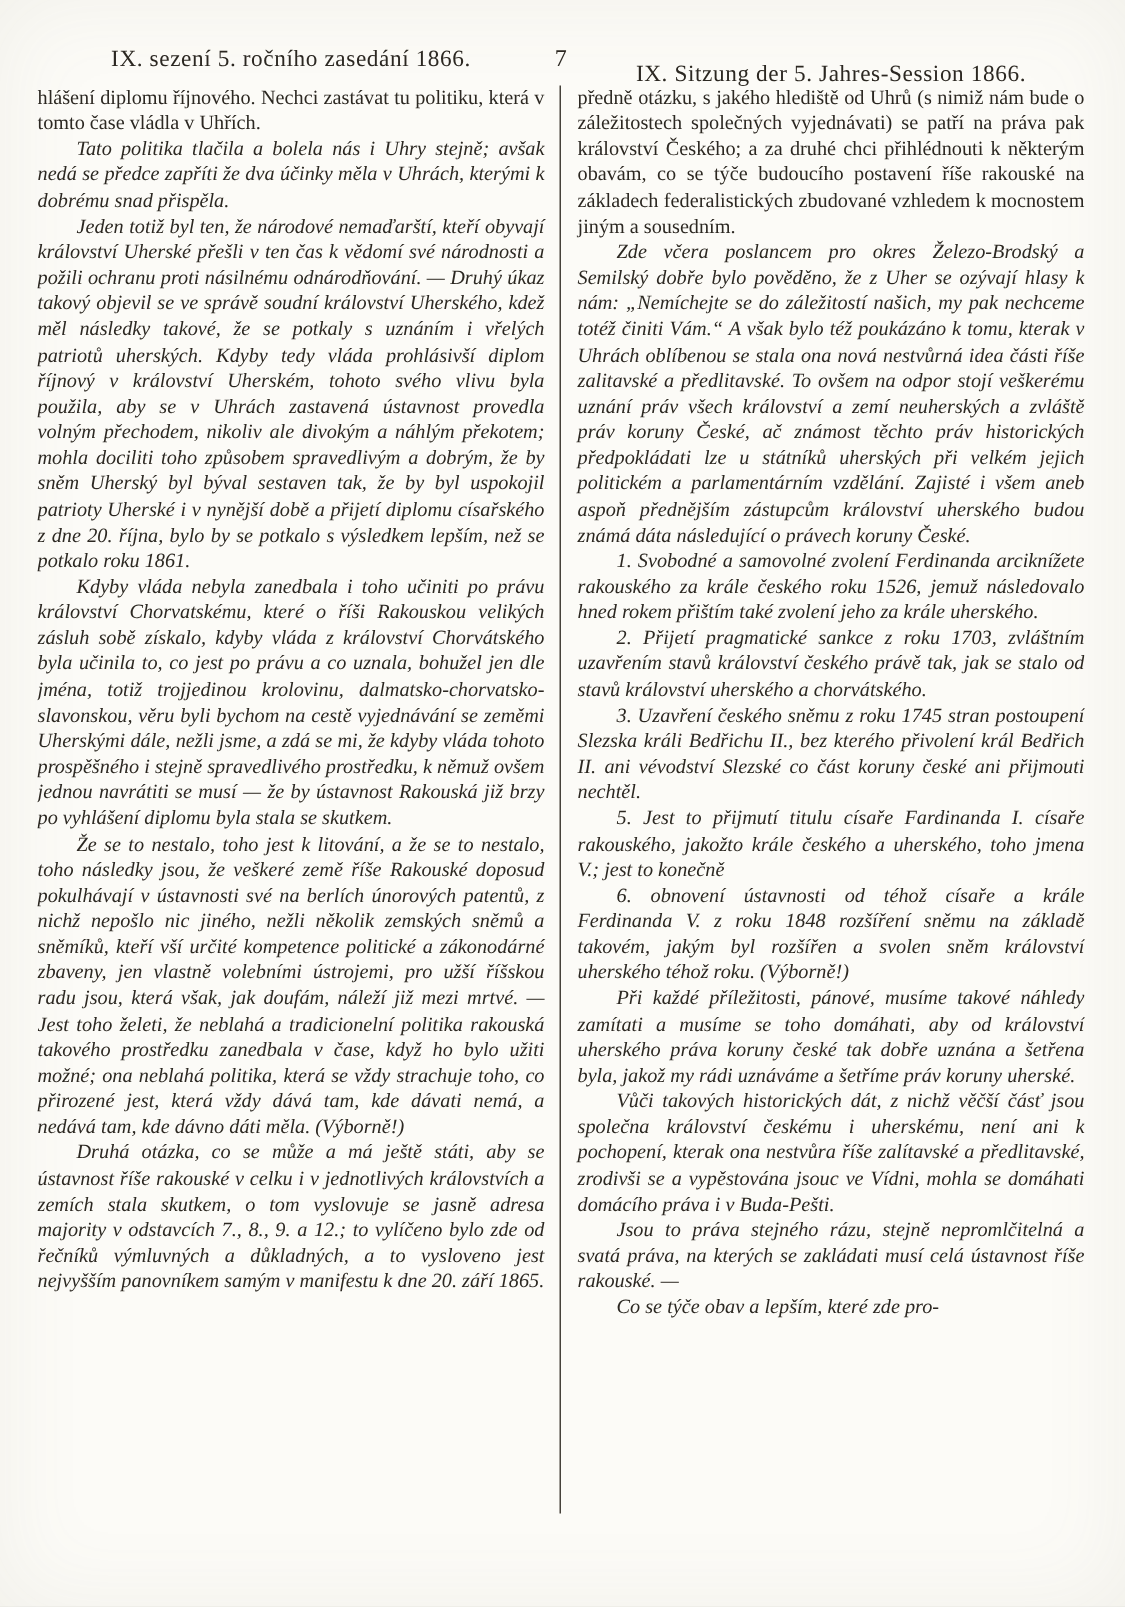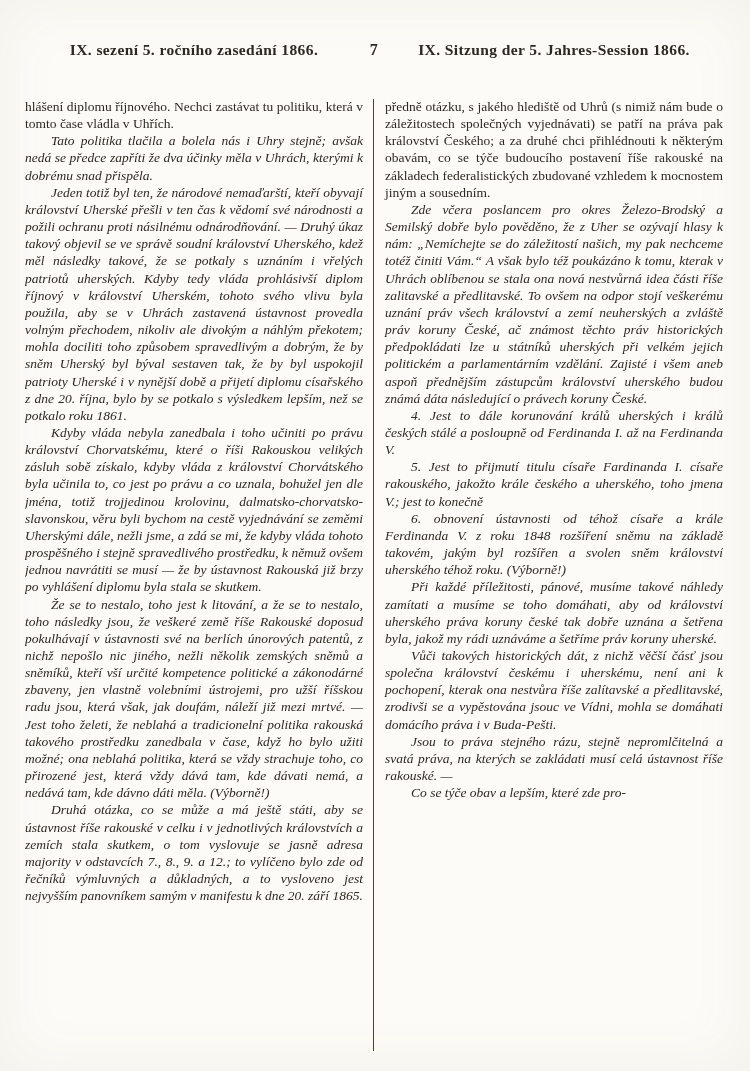--- a/index.html
+++ b/index.html
@@ -17,38 +17,37 @@
     overflow: hidden;
     color: #2c2822;
     font-family: "Liberation Serif", "DejaVu Serif", serif;
   }
   .header {
     position: absolute;
     top: 20px;
     left: 25px;
     width: 698px;
     display: flex;
-    align-items: flex-end;
-    font-weight: 700;
+    align-items: center;
+    font-weight: 400;
     font-size: 15.5px;
     letter-spacing: 0.4px;
     white-space: nowrap;
   }
   .header .h-left   { width: 338px; text-align: center; }
   .header .h-center { width: 22px;  text-align: center; font-size: 16px; }
   .header .h-right  { width: 338px; text-align: center; margin-top: 21px; }
   .body {
     position: absolute;
     top: 56px;
     left: 25px;
     width: 698px;
     height: 958px;
     display: flex;
     overflow: hidden;
-    margin-top: 42px;
   }
   .column {
     width: 338px;
     font-size: 13.5px;
     line-height: 17.15px;
     text-align: justify;
     hyphens: auto;
   }
   .divider {
     width: 1px;
@@ -85,21 +84,23 @@
       <p class="indent">Kdyby vláda nebyla zanedbala i toho učiniti po právu království Chorvatskému, které o říši Rakouskou velikých zásluh sobě získalo, kdyby vláda z království Chorvátského byla učinila to, co jest po právu a co uznala, bohužel jen dle jména, totiž trojjedinou krolovinu, dalmatsko-chorvatsko-slavonskou, věru byli bychom na cestě vyjednávání se zeměmi Uherskými dále, nežli jsme, a zdá se mi, že kdyby vláda tohoto prospěšného i stejně spravedlivého prostředku, k němuž ovšem jednou navrátiti se musí — že by ústavnost Rakouská již brzy po vyhlášení diplomu byla stala se skutkem.</p>
       <p class="indent">Že se to nestalo, toho jest k litování, a že se to nestalo, toho následky jsou, že veškeré země říše Rakouské doposud pokulhávají v ústavnosti své na berlích únorových patentů, z nichž nepošlo nic jiného, nežli několik zemských sněmů a sněmíků, kteří vší určité kompetence politické a zákonodárné zbaveny, jen vlastně volebními ústrojemi, pro užší říšskou radu jsou, která však, jak doufám, náleží již mezi mrtvé. — Jest toho želeti, že neblahá a tradicionelní politika rakouská takového prostředku zanedbala v čase, když ho bylo užiti možné; ona neblahá politika, která se vždy strachuje toho, co přirozené jest, která vždy dává tam, kde dávati nemá, a nedává tam, kde dávno dáti měla. (Výborně!)</p>
       <p class="indent">Druhá otázka, co se může a má ještě státi, aby se ústavnost říše rakouské v celku i v jednotlivých královstvích a zemích stala skutkem, o tom vyslovuje se jasně adresa majority v odstavcích 7., 8., 9. a 12.; to vylíčeno bylo zde od řečníků výmluvných a důkladných, a to vysloveno jest nejvyšším panovníkem samým v manifestu k dne 20. září 1865.</p>
     </div>
 
     <div class="divider"></div>
 
     <div class="column">
       <p>předně otázku, s jakého hlediště od Uhrů (s nimiž nám bude o záležitostech společných vyjednávati) se patří na práva pak království Českého; a za druhé chci přihlédnouti k některým obavám, co se týče budoucího postavení říše rakouské na základech federalistických zbudované vzhledem k mocnostem jiným a sousedním.</p>
       <p class="indent">Zde včera poslancem pro okres Železo-Brodský a Semilský dobře bylo pověděno, že z Uher se ozývají hlasy k nám: „Nemíchejte se do záležitostí našich, my pak nechceme totéž činiti Vám.“ A však bylo též poukázáno k tomu, kterak v Uhrách oblíbenou se stala ona nová nestvůrná idea části říše zalitavské a předlitavské. To ovšem na odpor stojí veškerému uznání práv všech království a zemí neuherských a zvláště práv koruny České, ač známost těchto práv historických předpokládati lze u státníků uherských při velkém jejich politickém a parlamentárním vzdělání. Zajisté i všem aneb aspoň přednějším zástupcům království uherského budou známá dáta následující o právech koruny České.</p>
-      <p class="indent">4. Jest to dále korunování králů uherských i králů českých stálé a posloupně od Ferdinanda I. až na Ferdinanda V.</p>
+      <p class="indent">1. Svobodné a samovolné zvolení Ferdinanda arciknížete rakouského za krále českého roku 1526, jemuž následovalo hned rokem přištím také zvolení jeho za krále uherského.</p>
+      <p class="indent">2. Přijetí pragmatické sankce z roku 1703, zvláštním uzavřením stavů království českého právě tak, jak se stalo od stavů království uherského a chorvátského.</p>
+      <p class="indent">3. Uzavření českého sněmu z roku 1745 stran postoupení Slezska králi Bedřichu II., bez kterého přivolení král Bedřich II. ani vévodství Slezské co část koruny české ani přijmouti nechtěl.</p>
       <p class="indent">5. Jest to přijmutí titulu císaře Fardinanda I. císaře rakouského, jakožto krále českého a uherského, toho jmena V.; jest to konečně</p>
       <p class="indent">6. obnovení ústavnosti od téhož císaře a krále Ferdinanda V. z roku 1848 rozšíření sněmu na základě takovém, jakým byl rozšířen a svolen sněm království uherského téhož roku. (Výborně!)</p>
       <p class="indent">Při každé příležitosti, pánové, musíme takové náhledy zamítati a musíme se toho domáhati, aby od království uherského práva koruny české tak dobře uznána a šetřena byla, jakož my rádi uznáváme a šetříme práv koruny uherské.</p>
       <p class="indent">Vůči takových historických dát, z nichž věčší čásť jsou společna království českému i uherskému, není ani k pochopení, kterak ona nestvůra říše zalítavské a předlitavské, zrodivši se a vypěstována jsouc ve Vídni, mohla se domáhati domácího práva i v Buda-Pešti.</p>
       <p class="indent">Jsou to práva stejného rázu, stejně nepromlčitelná a svatá práva, na kterých se zakládati musí celá ústavnost říše rakouské. —</p>
       <p class="indent">Co se týče obav a lepším, které zde pro-</p>
     </div>
 
   </div>
 

